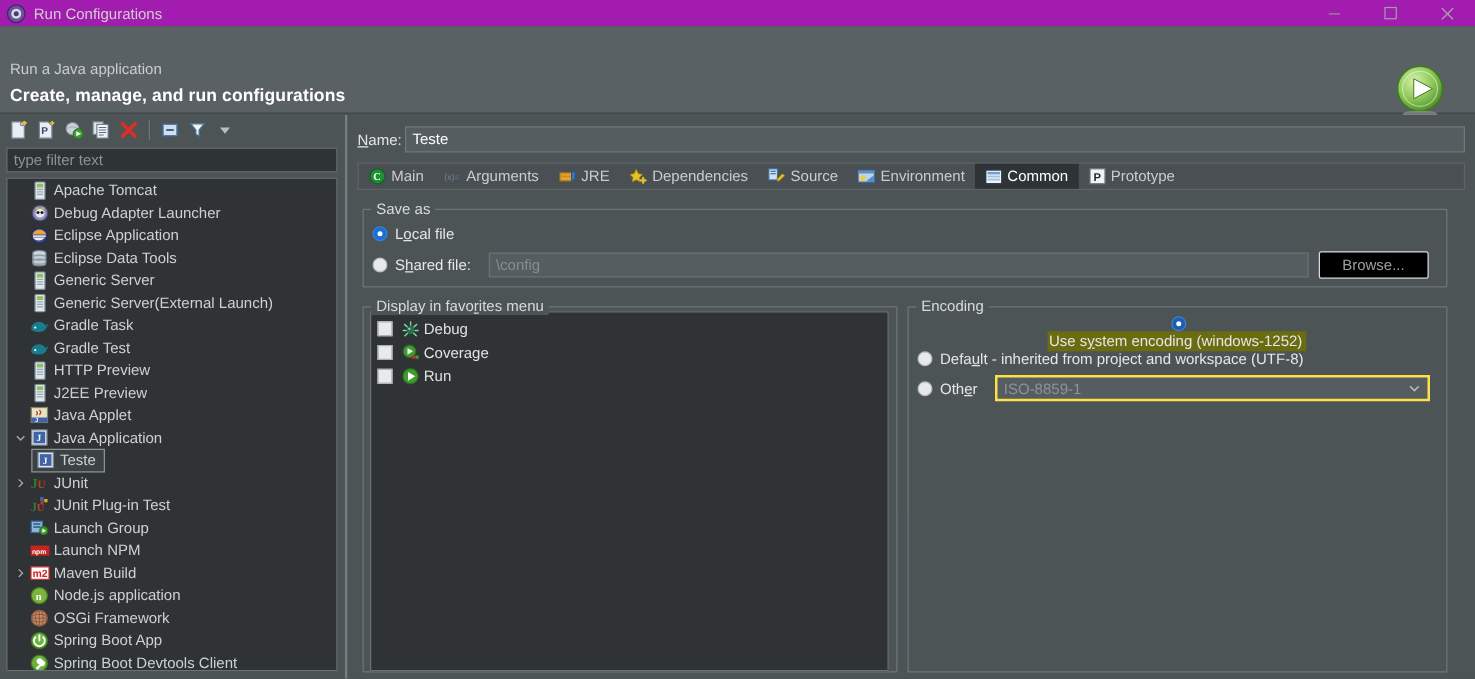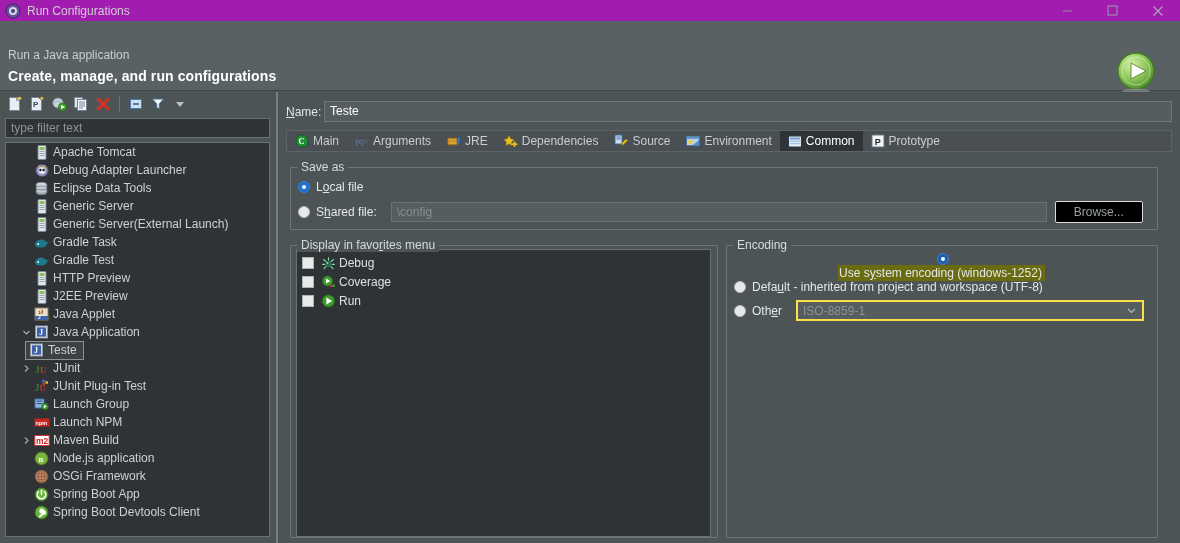--- a/index.html
+++ b/index.html
@@ -74,21 +74,21 @@
     color:#8d9396; font-size:12px;
   }
   .tree {
     position:absolute; left:5px; top:50px; width:265px; height:395px;
     background:#2f3336; border:1px solid #6a7174;
     overflow:hidden;
   }
   .tree-scroll { position:absolute; left:0; top:0; width:265px; }
   .tree-row {
     height:18px; display:flex; align-items:center;
-    padding-left:14px; font-size:12px; color:#cdd1d3; white-space:nowrap;
+    padding-left:4px; font-size:12px; color:#cdd1d3; white-space:nowrap;
   }
   .tree-row .arrow {
     width:13px; height:13px; flex:0 0 auto; display:flex;
     align-items:center; justify-content:center; color:#9aa0a3; font-size:9px;
   }
   .tree-row .arrow.none { visibility:hidden; }
   .tree-row .ticon { width:17px; height:16px; flex:0 0 auto; display:flex; align-items:center; justify-content:center; margin-right:3px; }
   .tree-row.indent { padding-left:21px; }
   .tree-row.selected .label-wrap {
     background:#3c4144; border:1px solid #8a9194; padding:0px 6px 1px 2px;
@@ -343,20 +343,34 @@
                 </svg>
               </span>
               <span>Debug Adapter Launcher</span>
             </span>
           </div>
           <div class="tree-row">
             <span class="arrow none"></span>
             <span class="label-wrap">
               <span class="ticon">
                 <svg width="15" height="15" viewBox="0 0 15 15">
+                  <circle cx="7.5" cy="7.5" r="6.2" fill="#3d4a8c" stroke="#222b55"></circle>
+                  <path d="M2 6.5h11a6 6 0 0 0-11 0z" fill="#e8a33d"></path>
+                  <path d="M2.2 9h9.6a6 6 0 0 1-9.6 0z" fill="#f0f0f0"></path>
+                  <rect x="2.4" y="7.3" width="10.2" height="1.2" fill="#f0f0f0"></rect>
+                </svg>
+              </span>
+              <span>Eclipse Application</span>
+            </span>
+          </div>
+          <div class="tree-row">
+            <span class="arrow none"></span>
+            <span class="label-wrap">
+              <span class="ticon">
+                <svg width="15" height="15" viewBox="0 0 15 15">
                   <ellipse cx="7.5" cy="3.5" rx="5.2" ry="2.1" fill="#d8dde2" stroke="#7b8793"></ellipse>
                   <path d="M2.3 3.5v8c0 1.2 2.3 2.1 5.2 2.1s5.2-.9 5.2-2.1v-8" fill="#c5ccd4" stroke="#7b8793"></path>
                   <ellipse cx="7.5" cy="7" rx="5.2" ry="2" fill="none" stroke="#8d98a3"></ellipse>
                   <ellipse cx="7.5" cy="10.3" rx="5.2" ry="2" fill="none" stroke="#8d98a3"></ellipse>
                 </svg>
               </span>
               <span>Eclipse Data Tools</span>
             </span>
           </div>
           <div class="tree-row">

